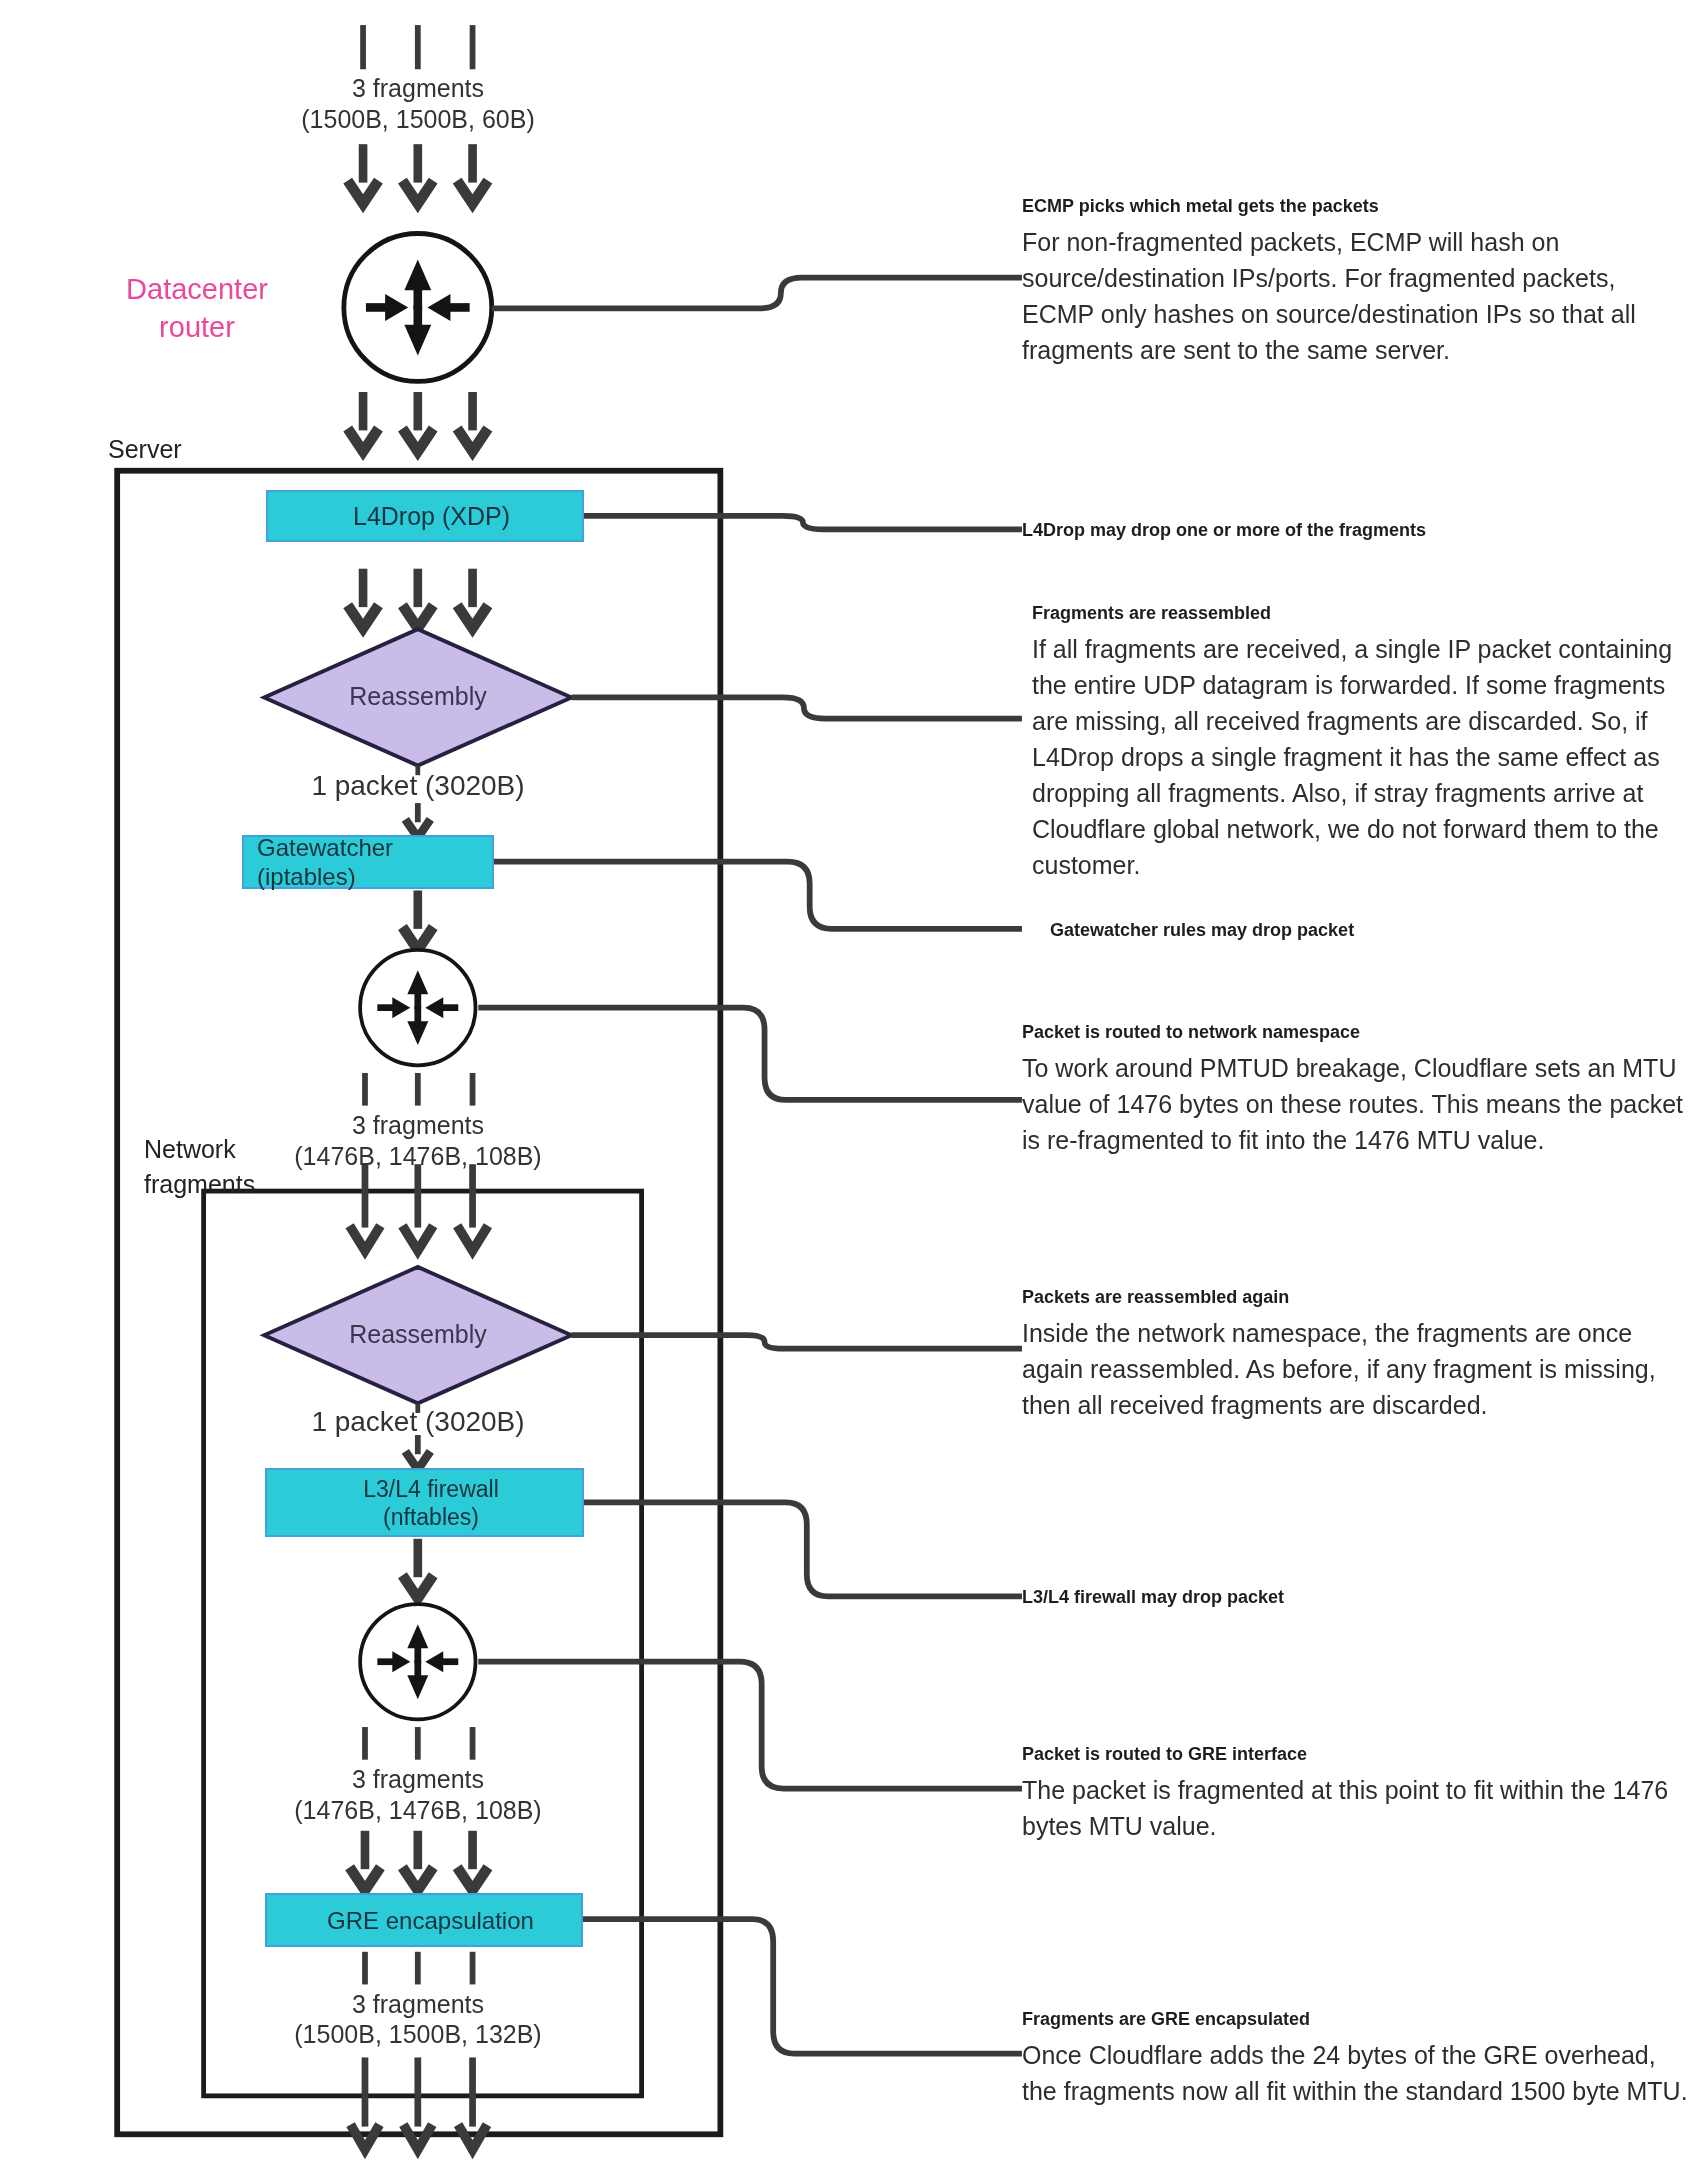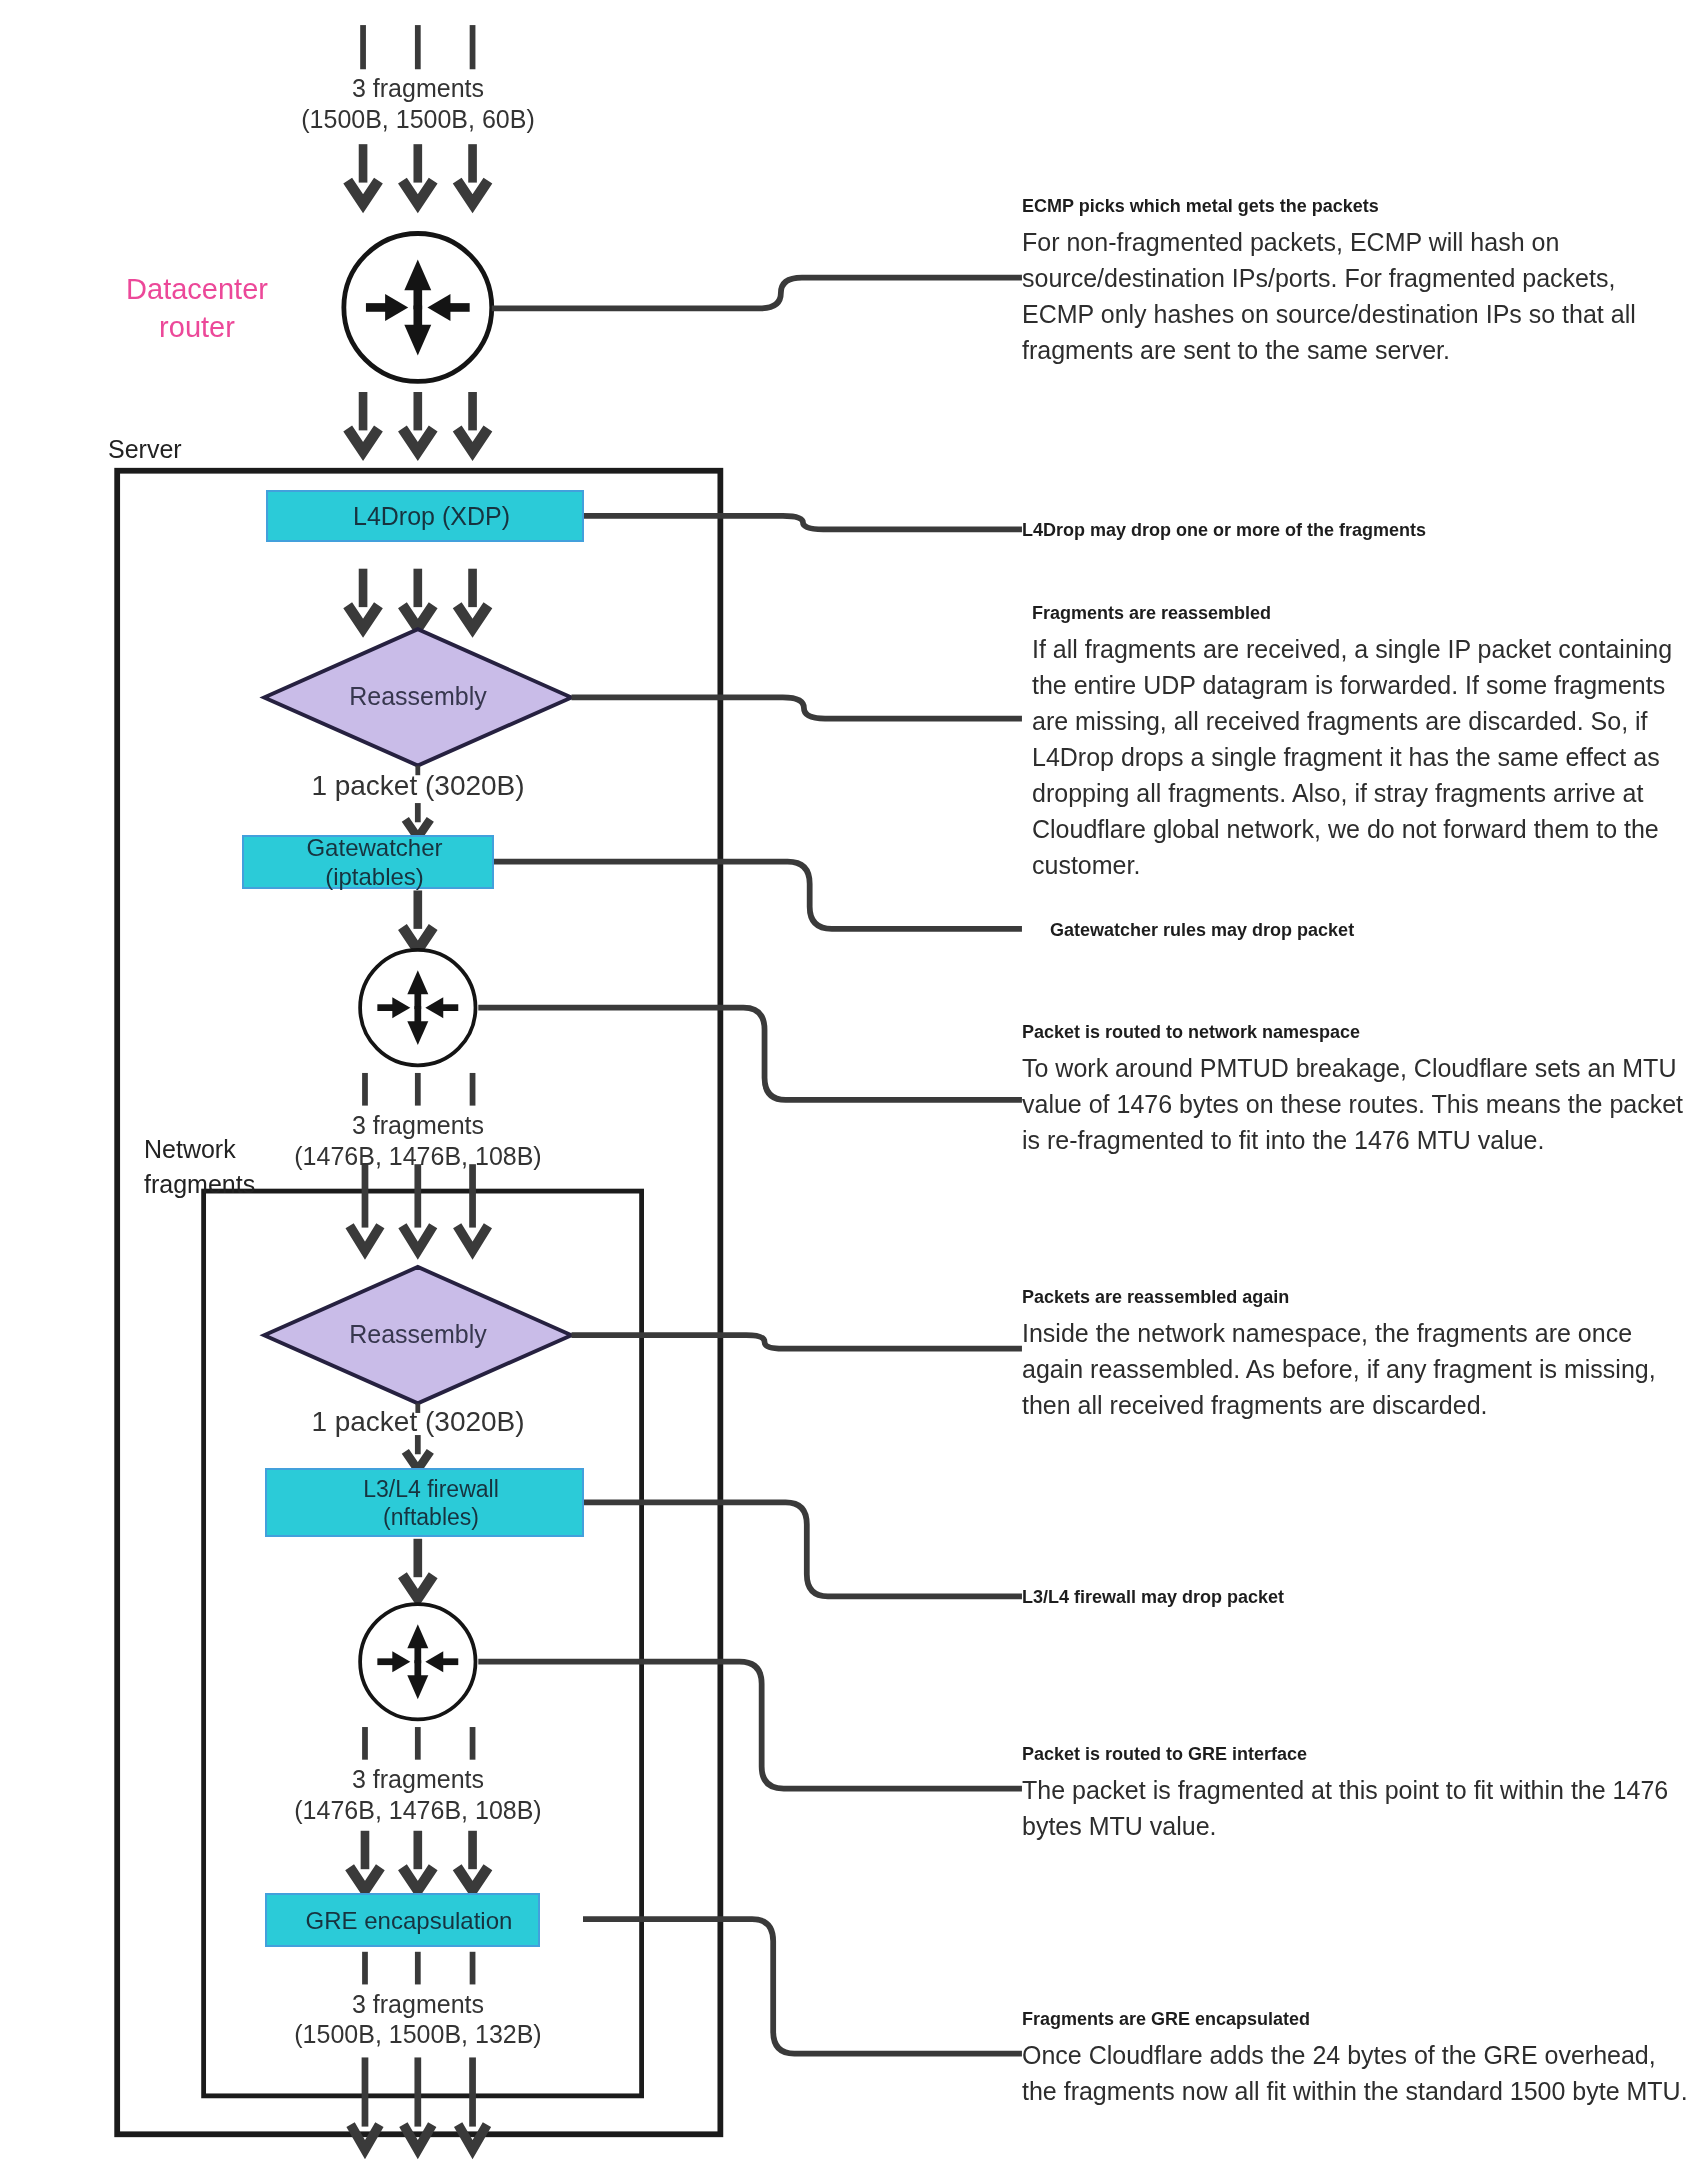--- a/index.html
+++ b/index.html
@@ -9,21 +9,21 @@
   }
   #shapes{position:absolute;left:0;top:0;width:1701px;height:2168px;}
   .lbl{position:absolute;white-space:nowrap;color:#333333;}
   .ctr{transform:translateX(-50%);text-align:center;}
   .f26{font-size:25px;line-height:31px;}
   .f29{font-size:28px;line-height:33px;}
   .f30{font-size:29px;line-height:38px;}
   .node{
     position:absolute;box-sizing:border-box;background:#2BCBD8;border:2.9px solid #43A0DC;
     display:flex;flex-direction:column;align-items:center;justify-content:center;
-    color:#17333F;font-size:24px;line-height:29px;text-align:center;padding-left:13px;
+    color:#17333F;font-size:24px;line-height:29px;padding-left:13px;
   }
   .ann{position:absolute;left:1022px;width:672px;font-size:25px;line-height:36px;color:#2d2d2d;}
   .ann .t{font-weight:bold;font-size:18px;color:#1d1d1d;}
   .dlbl{position:absolute;transform:translateX(-50%);font-size:25px;color:#37374e;white-space:nowrap;}
 </style>
 </head>
 <body>
 
 <div id="canvas">
 
@@ -194,21 +194,21 @@
   <div class="lbl ctr f29" style="left:418px;top:1405px;">1 packet (3020B)</div>
 
   <div class="node" style="left:265px;top:1468px;width:319px;height:69px;font-size:23px;line-height:28px;">
     <div>L3/L4 firewall</div>
     <div>(nftables)</div>
   </div>
 
   <div class="lbl ctr f26" style="left:418px;top:1764px;">3 fragments</div>
   <div class="lbl ctr f26" style="left:418px;top:1795px;">(1476B, 1476B, 108B)</div>
 
-  <div class="node" style="left:265px;top:1893px;width:275px;height:54px;">
+  <div class="node" style="left:265px;top:1893px;width:318px;height:54px;">
     <div>GRE encapsulation</div>
   </div>
 
   <div class="lbl ctr f26" style="left:418px;top:1989px;">3 fragments</div>
   <div class="lbl ctr f26" style="left:418px;top:2019px;">(1500B, 1500B, 132B)</div>
 
   <div class="ann" style="top:188px;">
     <div class="t">ECMP picks which metal gets the packets</div>
     <div class="b">For non-fragmented packets, ECMP will hash on source/destination IPs/ports. For fragmented packets, ECMP only hashes on source/destination IPs so that all fragments are sent to the same server.</div>
   </div>

